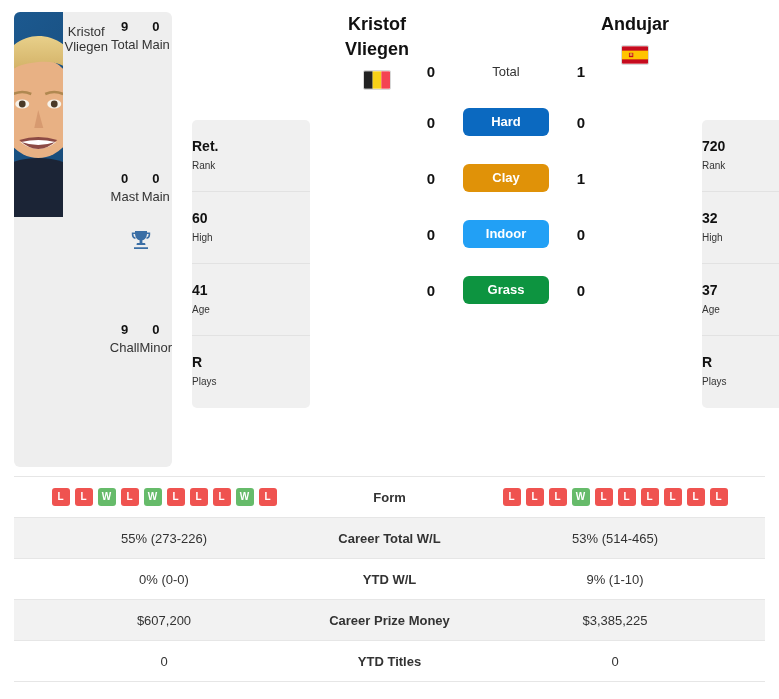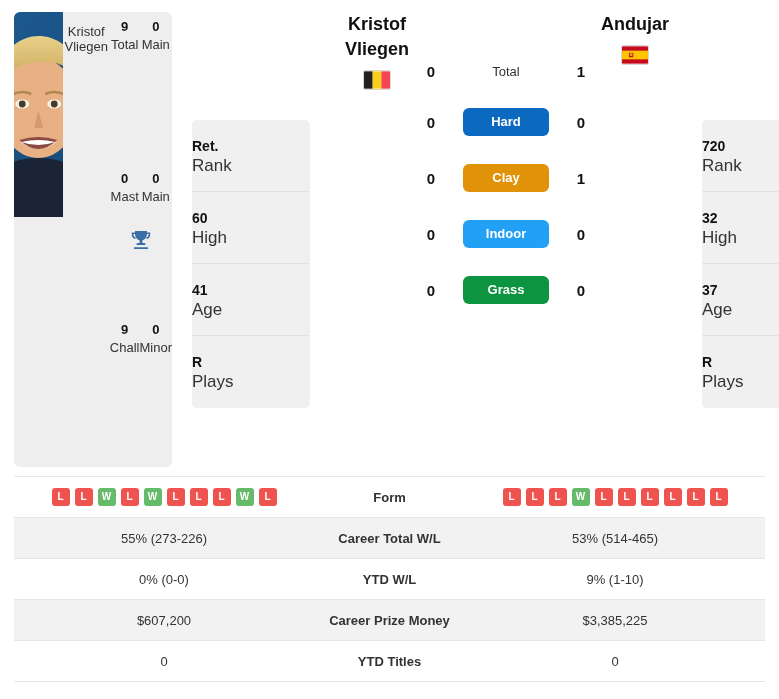--- a/index.html
+++ b/index.html
@@ -87,21 +87,21 @@
   .stat-strip .stat-row {
     height: 72px;
     display: flex;
     flex-direction: column;
     align-items: flex-start;
     justify-content: center;
     border-bottom: 1px solid #e2e2e2;
   }
   .stat-strip .stat-row:last-child { border-bottom: none; }
   .stat-val { font-size: 14px; font-weight: bold; color: #111111; line-height: 19px; }
-  .stat-key { font-size: 17px; color: #333333; line-height: 19px; }
+  .stat-key { font-size: 10px; color: #333333; line-height: 19px; }
 
   
   .center-col {
     flex: 1;
     display: flex;
     flex-direction: column;
     align-items: center;
     padding: 0 6px;
   }
   .head-names-row {

